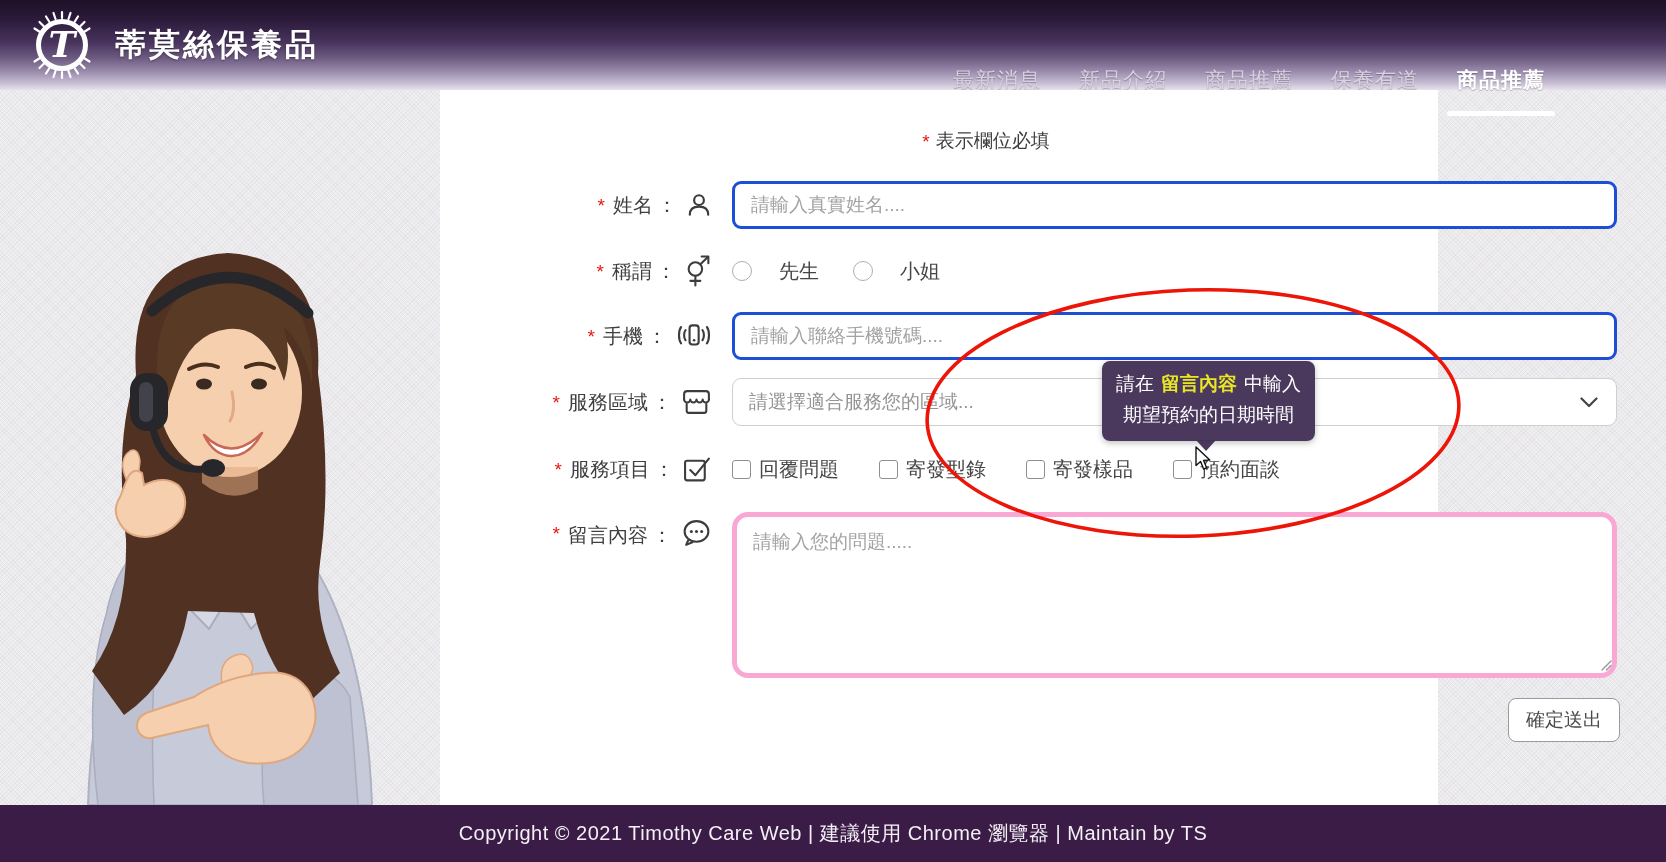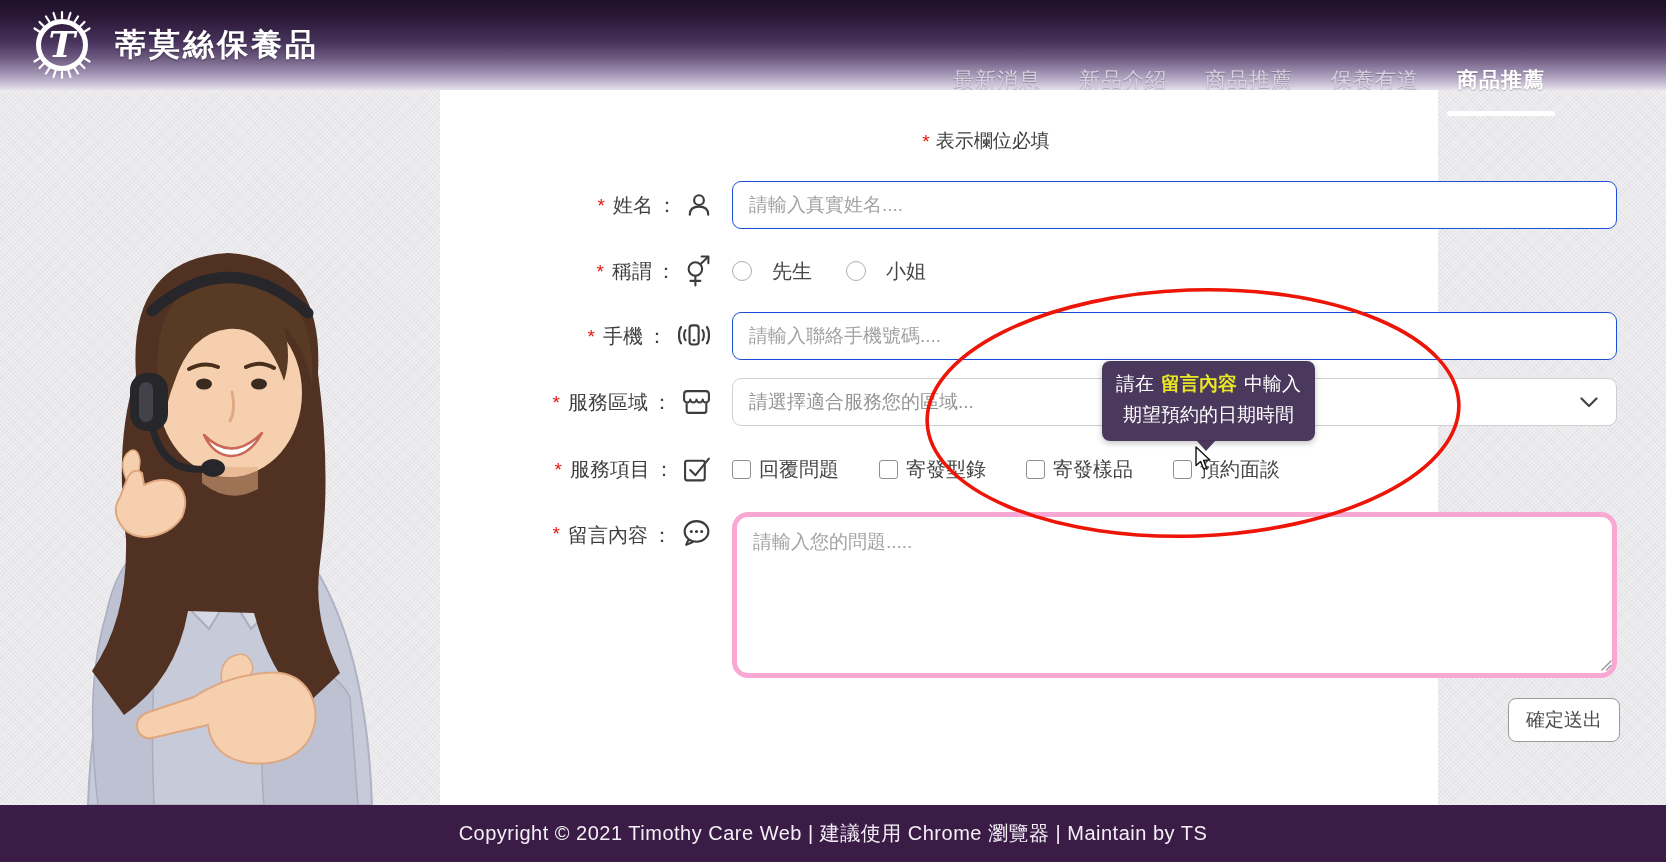--- a/index.html
+++ b/index.html
@@ -23,27 +23,27 @@
   .woman{position:absolute;left:6px;bottom:0;width:430px;height:578px;display:block;}
   
   .main{position:absolute;left:440px;top:90px;width:998px;height:715px;background:#ffffff;}
   .req-note{position:absolute;left:0;top:38px;width:1092px;text-align:center;font-size:19px;color:#3f3f3f;}
   .star{color:#e8150c;font-size:19px;margin-right:6px;position:relative;top:1px;}
   .row{position:absolute;left:0;width:1177px;display:flex;align-items:center;}
   .lbl{width:272px;display:flex;justify-content:flex-end;align-items:center;gap:4px;font-size:20px;color:#3f3f3f;white-space:nowrap;}
   .lbl .star{margin-right:4px;}
   .ficon{flex:0 0 auto;margin-left:5px;display:block;}
   .ctl{margin-left:20px;flex:1;display:flex;align-items:center;position:relative;}
-  .tin{width:100%;height:48px;border:1px solid #1d4ed8;border-radius:9px;padding:0 16px;font-size:19px;color:#555;
+  .tin{width:100%;height:48px;border:3px solid #1d4ed8;border-radius:9px;padding:0 16px;font-size:19px;color:#555;
        box-sizing:border-box;background:#fff;outline:none;font-family:inherit;}
   .tin::placeholder{color:#a3a3a3;opacity:1;}
   .sel{width:100%;height:48px;border:1px solid #cfcfcf;border-radius:9px;box-sizing:border-box;background:#fff;
        display:flex;align-items:center;justify-content:space-between;padding:0 18px 0 16px;cursor:pointer;}
   .sel-text{font-size:19px;color:#949494;}
-  .ropt{display:flex;align-items:center;gap:20px;font-size:20px;color:#464646;margin-right:34px;cursor:pointer;}
+  .ropt{display:flex;align-items:center;gap:27px;font-size:20px;color:#464646;margin-right:34px;cursor:pointer;}
   .dot{width:20px;height:20px;border:1.5px solid #aeaeae;border-radius:50%;background:#fff;box-sizing:border-box;}
   .copt{display:flex;align-items:center;gap:8px;font-size:20px;color:#464646;margin-right:40px;cursor:pointer;}
   .box{width:19px;height:19px;border:1.5px solid #8f8f8f;border-radius:3px;background:#fff;box-sizing:border-box;}
   .r-msg{align-items:flex-start;}
   .r-msg .lbl{align-items:flex-start;padding-top:10px;}
   .r-msg .ficon{margin-top:-3px;}
   .tarea{width:100%;height:166px;border:5px solid #f9a8d4;border-radius:16px;padding:12px 16px;font-size:19px;color:#555;
        box-sizing:border-box;background:#fff;outline:none;resize:none;font-family:inherit;}
   .tarea::placeholder{color:#a3a3a3;opacity:1;}
   .resize-h{position:absolute;right:5px;bottom:7px;}

